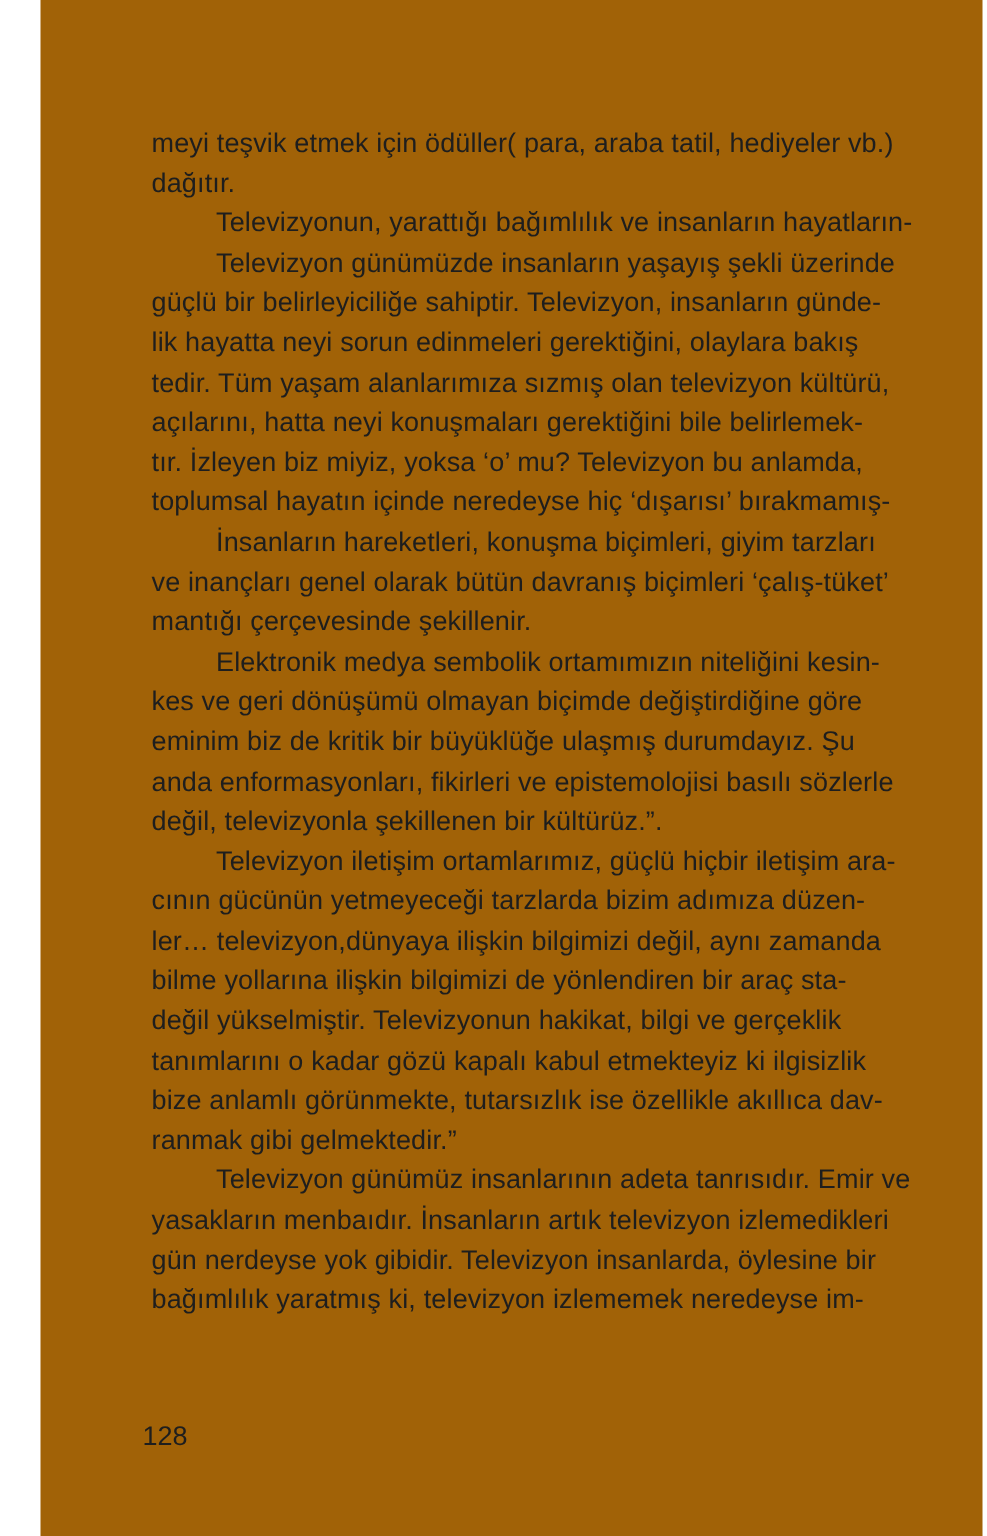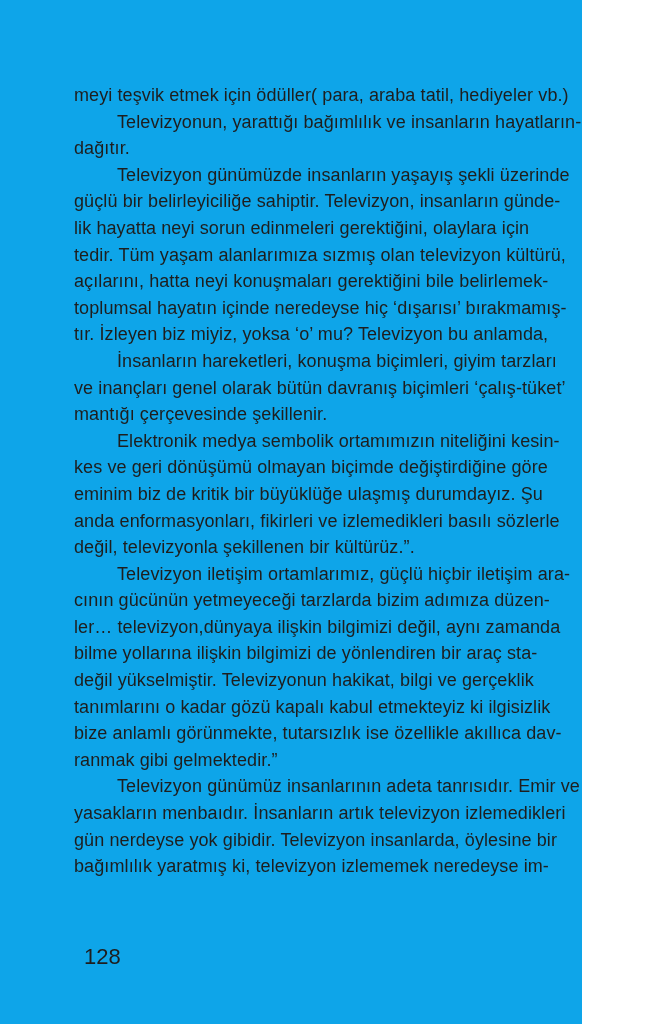--- a/index.html
+++ b/index.html
@@ -2,75 +2,76 @@
 <html lang="tr"><head>
 <meta charset="utf-8">
 <style>
   html, body {
     margin: 0;
     padding: 0;
     background: #ffffff;
   }
   .page {
     position: relative;
-    width: 582px;
+    width: 628px;
     height: 1024px;
-    background: #0ea5e9;
+    background: #a16207;
     overflow: hidden;
     font-family: "Liberation Sans", "DejaVu Sans", sans-serif;
     color: #1e1e1e;
+    margin-left: 27px;
   }
   .text-block {
     position: absolute;
     left: 74px;
     top: 82px;
     width: 512px;
     font-size: 18px;
   }
   .line {
     white-space: nowrap;
     height: 26.6px;
     line-height: 26.6px;
     transform-origin: 0 50%;
     letter-spacing: 0.1px;
   }
   .line.indent {
     text-indent: 43px;
   }
   .page-number {
     position: absolute;
-    left: 84px;
+    left: 68px;
     top: 944px;
-    font-size: 22px;
+    font-size: 18px;
     line-height: 26px;
     color: #1e1e1e;
   }
 </style>
 </head>
 <body>
 
 <div class="page">
   <div class="text-block" id="text-block">
       <div class="line">meyi teşvik etmek için ödüller( para, araba tatil, hediyeler vb.)</div>
+      <div class="line endline">dağıtır.</div>
       <div class="line indent">Televizyonun, yarattığı bağımlılık ve insanların hayatların-</div>
-      <div class="line endline">dağıtır.</div>
       <div class="line indent">Televizyon günümüzde insanların yaşayış şekli üzerinde</div>
       <div class="line">güçlü bir belirleyiciliğe sahiptir. Televizyon, insanların günde-</div>
-      <div class="line">lik hayatta neyi sorun edinmeleri gerektiğini, olaylara için</div>
+      <div class="line">lik hayatta neyi sorun edinmeleri gerektiğini, olaylara bakış</div>
       <div class="line">tedir. Tüm yaşam alanlarımıza sızmış olan televizyon kültürü,</div>
       <div class="line">açılarını, hatta neyi konuşmaları gerektiğini bile belirlemek-</div>
+      <div class="line">tır. İzleyen biz miyiz, yoksa ‘o’ mu? Televizyon bu anlamda,</div>
       <div class="line">toplumsal hayatın içinde neredeyse hiç ‘dışarısı’ bırakmamış-</div>
-      <div class="line">tır. İzleyen biz miyiz, yoksa ‘o’ mu? Televizyon bu anlamda,</div>
       <div class="line indent">İnsanların hareketleri, konuşma biçimleri, giyim tarzları</div>
       <div class="line">ve inançları genel olarak bütün davranış biçimleri ‘çalış-tüket’</div>
       <div class="line endline">mantığı çerçevesinde şekillenir.</div>
       <div class="line indent">Elektronik medya sembolik ortamımızın niteliğini kesin-</div>
       <div class="line">kes ve geri dönüşümü olmayan biçimde değiştirdiğine göre</div>
       <div class="line">eminim biz de kritik bir büyüklüğe ulaşmış durumdayız. Şu</div>
-      <div class="line">anda enformasyonları, fikirleri ve izlemedikleri basılı sözlerle</div>
+      <div class="line">anda enformasyonları, fikirleri ve epistemolojisi basılı sözlerle</div>
       <div class="line endline">değil, televizyonla şekillenen bir kültürüz.”.</div>
       <div class="line indent">Televizyon iletişim ortamlarımız, güçlü hiçbir iletişim ara-</div>
       <div class="line">cının gücünün yetmeyeceği tarzlarda bizim adımıza düzen-</div>
       <div class="line">ler… televizyon,dünyaya ilişkin bilgimizi değil, aynı zamanda</div>
       <div class="line">bilme yollarına ilişkin bilgimizi de yönlendiren bir araç sta-</div>
       <div class="line">değil yükselmiştir. Televizyonun hakikat, bilgi ve gerçeklik</div>
       <div class="line">tanımlarını o kadar gözü kapalı kabul etmekteyiz ki ilgisizlik</div>
       <div class="line">bize anlamlı görünmekte, tutarsızlık ise özellikle akıllıca dav-</div>
       <div class="line endline">ranmak gibi gelmektedir.”</div>
       <div class="line indent">Televizyon günümüz insanlarının adeta tanrısıdır. Emir ve</div>

